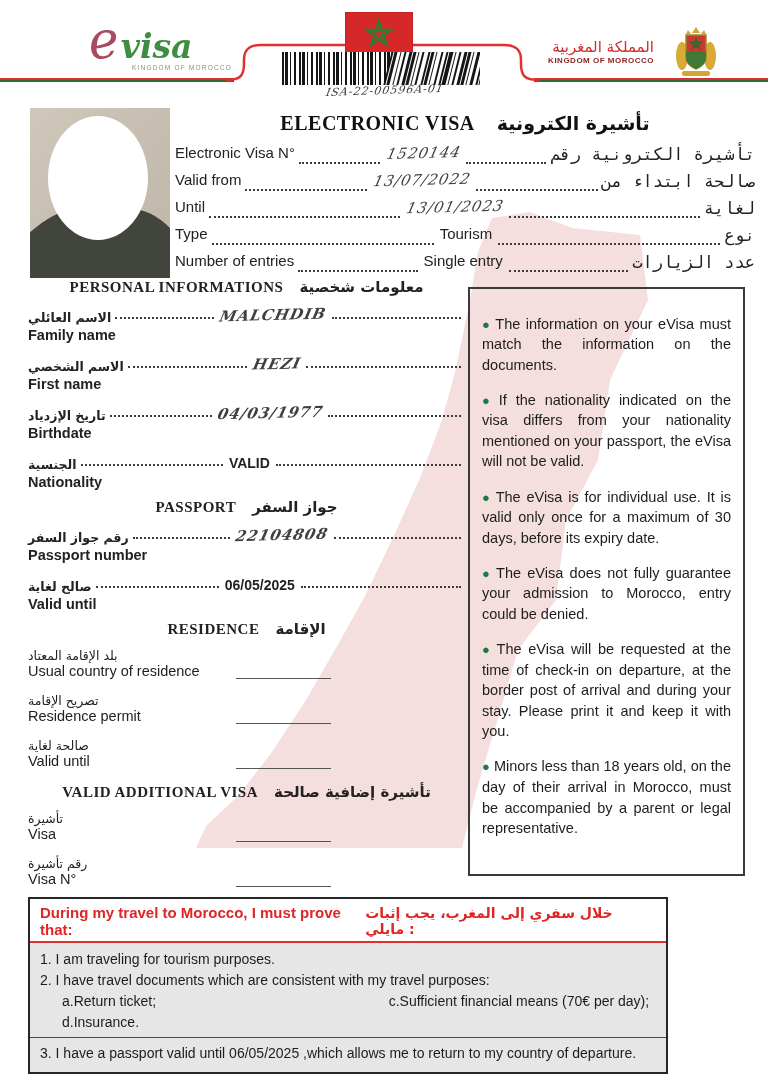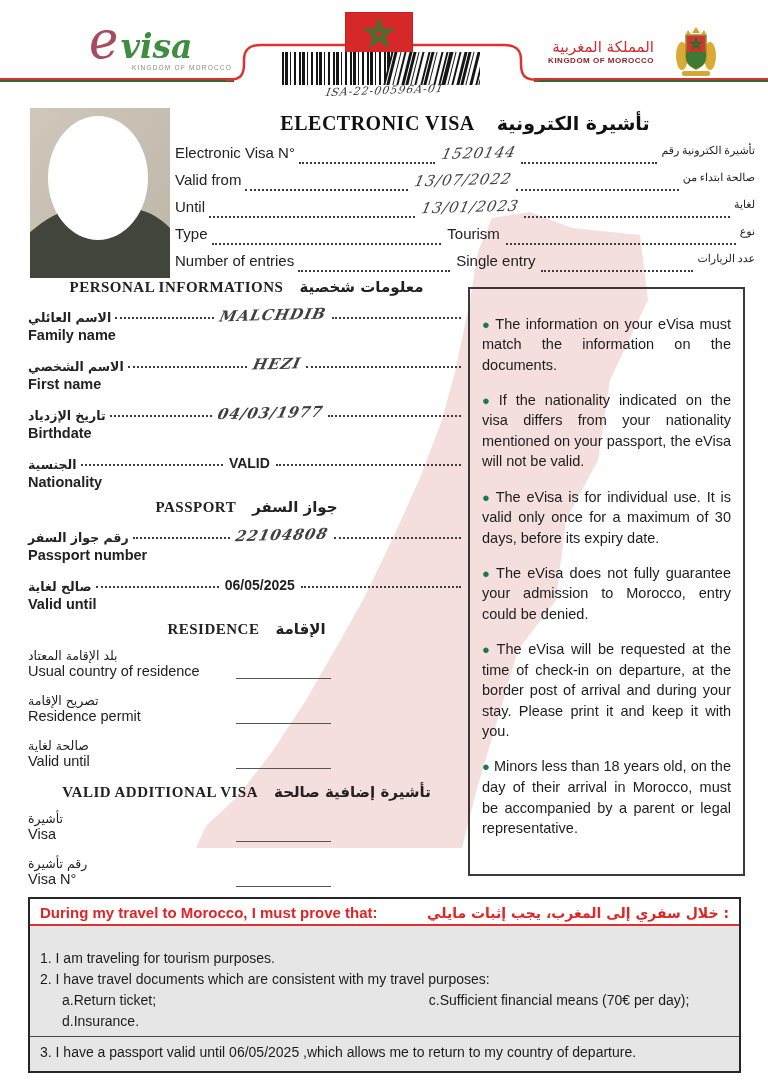--- a/index.html
+++ b/index.html
@@ -28,21 +28,21 @@
   .gov-en{font-size:8px;font-weight:bold;color:#8b1d1d;letter-spacing:.5px;}
   
   .photo{left:30px;top:108px;width:140px;height:170px;}
   
   .title-row{left:175px;top:112px;width:580px;display:flex;justify-content:center;gap:22px;align-items:baseline;}
   .title-en{font-family:"Liberation Serif",serif;font-weight:bold;font-size:20px;letter-spacing:.5px;color:#111;}
   .title-ar{font-family:"DejaVu Sans",sans-serif;font-size:19px;font-weight:bold;color:#111;}
   .fields{left:175px;top:144px;width:580px;}
   .frow{display:flex;height:27px;font-size:15px;}
   .frow .lab{white-space:nowrap;padding-bottom:2px;}
-  .frow .ar{white-space:nowrap;font-size:11px;padding-bottom:2px;font-family:Liberation Serif, serif;}
+  .frow .ar{white-space:nowrap;font-size:17px;padding-bottom:2px;font-family:Liberation Mono, monospace;}
   .dots{flex:1;border-bottom:2px dotted #3c3c3c;margin:0 4px 7px 4px;min-width:18px;}
   .val{white-space:nowrap;padding:0 2px 2px;}
   .hw{font-family:"DejaVu Serif",serif;font-style:italic;display:inline-block;
       transform:skewX(-14deg) rotate(-1.5deg);color:#3f3f3f;letter-spacing:1px;font-size:15px;}
   
   .leftcol{left:28px;top:274px;width:437px;}
   .sechead{display:flex;justify-content:center;align-items:baseline;gap:16px;margin:4px 0 6px;}
   .sechead .en{font-family:"Liberation Serif",serif;font-weight:bold;font-size:15px;letter-spacing:.5px;}
   .sechead .arh{font-family:"DejaVu Sans",sans-serif;font-size:15px;font-weight:bold;}
   .prow{margin-bottom:2px;font-weight:bold;}
@@ -53,26 +53,26 @@
   .blabels{width:208px;}
   .blabels .ar{font-size:12.5px;font-family:"DejaVu Sans",sans-serif;display:block;}
   .blabels .en{font-size:14.5px;display:block;}
   .bline{width:95px;border-bottom:1.5px solid #555;height:18px;}
   
   .infobox{left:468px;top:287px;width:277px;height:589px;border:2px solid #3a3a3a;
            box-sizing:border-box;padding:10px 12px;background:transparent;}
   .notice{font-size:14.5px;line-height:1.42;text-align:justify;margin-bottom:13px;color:#1d1d1d;}
   .bullet{color:#1b7a43;font-size:13px;margin-right:4px;}
   
-  .decl{left:28px;top:897px;width:713px;border:2px solid #262626;box-sizing:border-box;background:#e6e6e6;}
+  .decl{left:28px;top:897px;width:640px;border:2px solid #262626;box-sizing:border-box;background:#e6e6e6;}
   .decl-head{display:flex;justify-content:space-between;align-items:center;background:#fff;
              padding:5px 10px 3px;border-bottom:2px solid #e03131;}
   .decl-title{color:#e02525;font-weight:bold;font-size:15px;}
   .decl-title-ar{color:#e02525;font-weight:bold;font-size:14px;font-family:"DejaVu Sans",sans-serif;}
-  .decl-body{padding:22px 10px 7px;font-size:14px;line-height:1.5;color:#1c1c1c;}
+  .decl-body{padding:6px 10px 7px;font-size:14px;line-height:1.5;color:#1c1c1c;}
   .subgrid{display:grid;grid-template-columns:55% 45%;padding-left:22px;}
   .decl-item3{border-top:1px solid #4a4a4a;margin:4px -10px 0;padding:5px 10px 1px;}
   
   .map{position:absolute;left:150px;top:205px;z-index:0;pointer-events:none;}
 </style>
 </head>
 <body>
 
 <div class="page">
 

